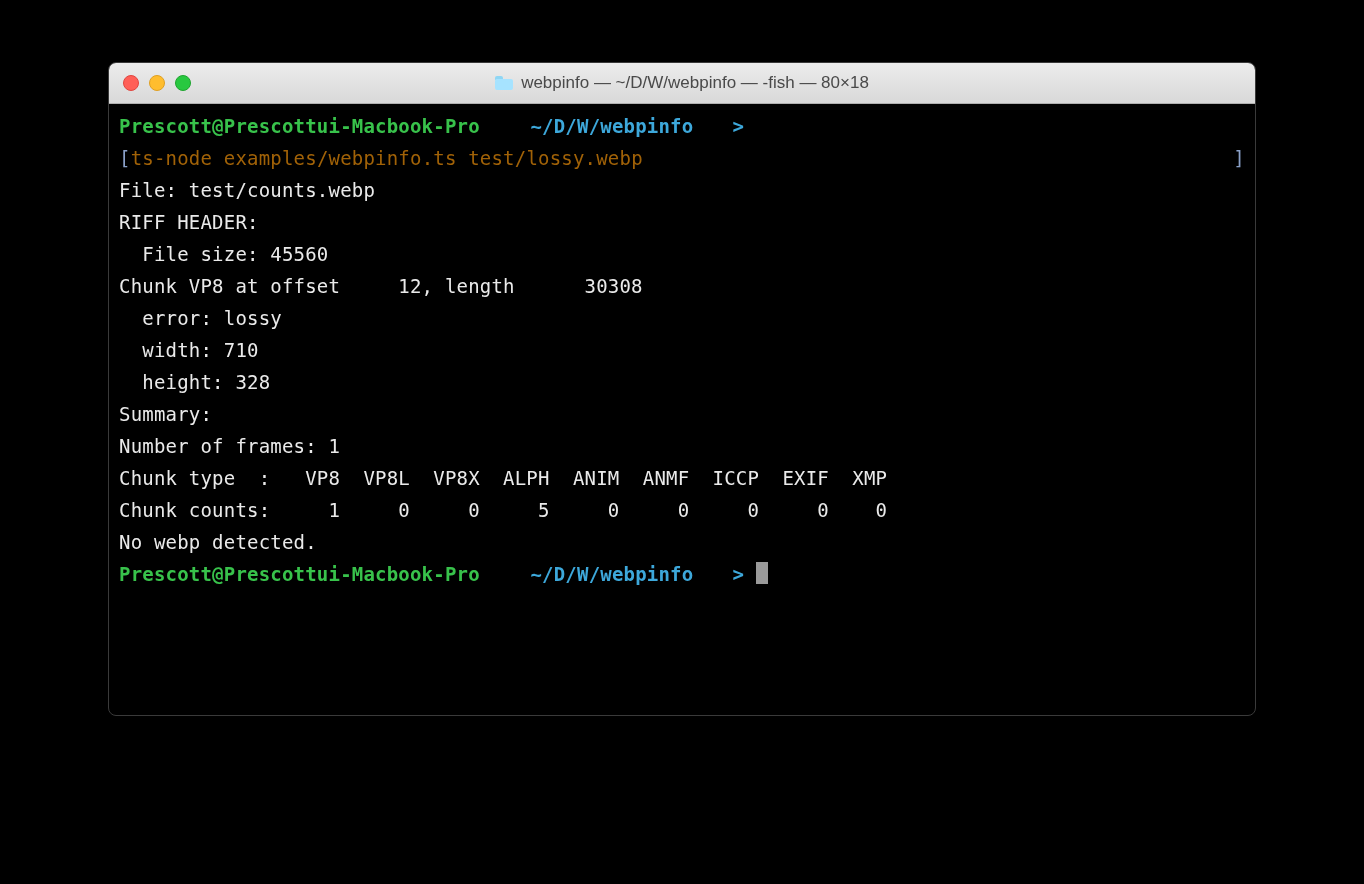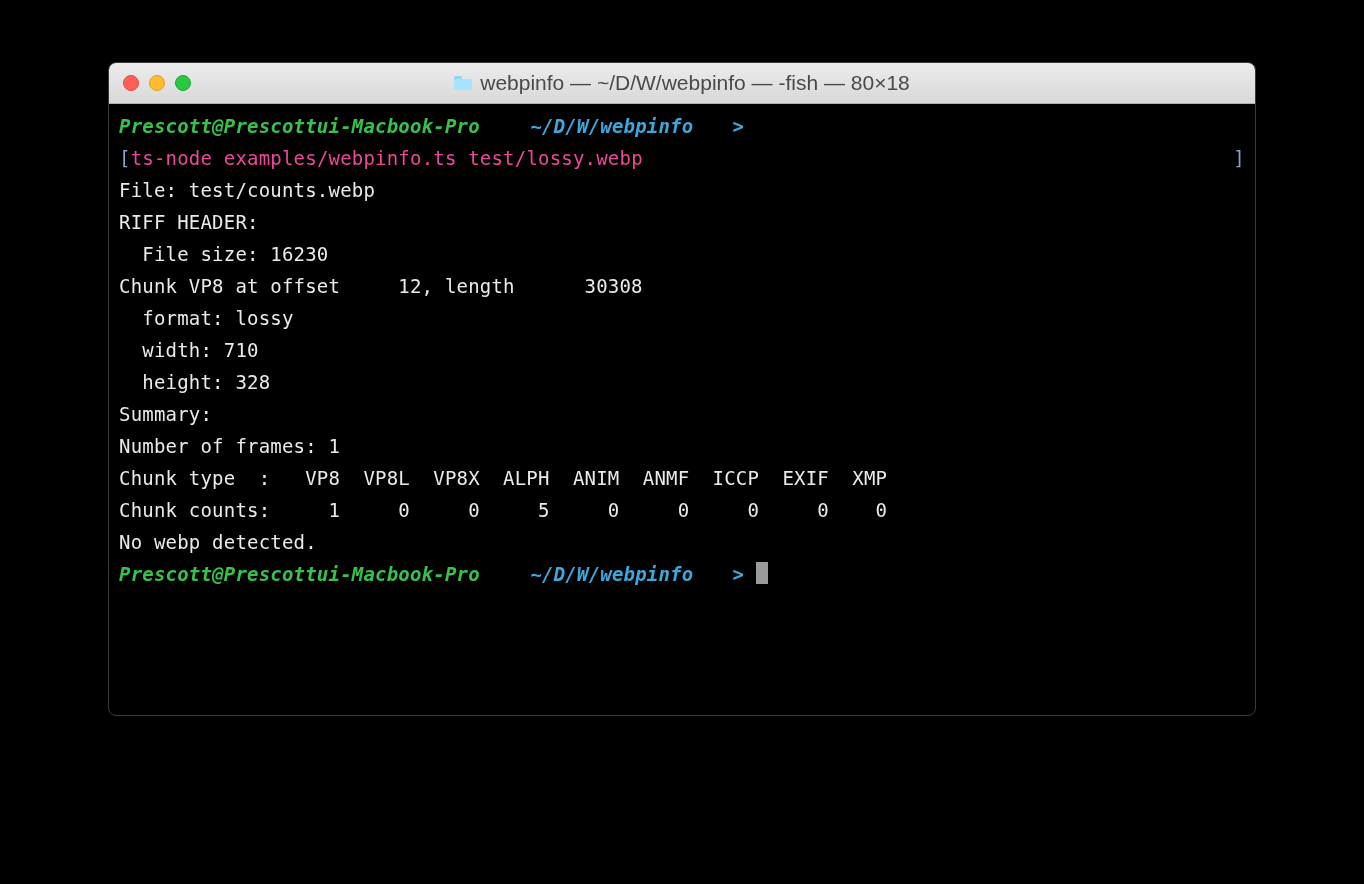--- a/index.html
+++ b/index.html
@@ -47,21 +47,21 @@
   .title-center {
     position: absolute;
     left: 0; right: 0;
     display: flex;
     justify-content: center;
     align-items: center;
     gap: 8px;
     pointer-events: none;
     color: #4a4a4a;
     font-family: -apple-system, "Helvetica Neue", Arial, sans-serif;
-    font-size: 21px;
+    font-size: 17px;
   }
   .folder-icon {
     width: 18px; height: 14px;
     position: relative;
   }
   .folder-icon .tab {
     position: absolute; left: 0; top: 0;
     width: 8px; height: 4px;
     background: #8fd6f4;
     border-radius: 2px 2px 0 0;
@@ -75,22 +75,22 @@
   .terminal {
     padding: 6px 10px 10px 10px;
     font-size: 19px;
     line-height: 32px;
     white-space: pre;
     color: #eaeaea;
     letter-spacing: 0.2px;
   }
   .green  { color: #38c24b; font-weight: 600; }
   .cyan   { color: #3da8db; font-weight: 600; margin-left: 39px; }
-  .bold   { font-weight: 600; font-style: italic; }
-  .blue   { color: #ec4899; }
+  .bold   { font-weight: 600; }
+  .blue   { color: #a16207; }
   .bracket{ color: #8aa0c8; }
   .cursor {
     display: inline-block;
     width: 12px;
     height: 22px;
     background: #9a9a9a;
     vertical-align: -3px;
   }
 </style>
 </head>
@@ -110,23 +110,23 @@
           <span class="body"></span>
       </span>
       <span>webpinfo — ~/D/W/webpinfo — -fish — 80×18</span>
     </div>
   </div>
 
   <div class="terminal"><span class="green bold">Prescott@Prescottui-Macbook-Pro</span> <span class="cyan bold">~/D/W/webpinfo</span><span class="cyan bold">&gt;</span>
 <span class="bracket">[</span><span class="blue">ts-node</span> <span class="blue">examples/webpinfo.ts test/lossy.webp</span><span class="bracket" style="float:right;">]</span>
 <span>File: test/counts.webp</span>
 <span>RIFF HEADER:</span>
-<span>  File size: 16230</span>
+<span>  File size: 45560</span>
 <span>Chunk VP8 at offset     12, length      30308</span>
-<span>  format: lossy</span>
+<span>  error: lossy</span>
 <span>  width: 710</span>
 <span>  height: 328</span>
 <span>Summary:</span>
 <span>Number of frames: 1</span>
 <span>Chunk type  :   VP8  VP8L  VP8X  ALPH  ANIM  ANMF  ICCP  EXIF  XMP</span>
 <span>Chunk counts:     1     0     0     5     0     0     0     0    0</span>
 <span>No webp detected.</span>
 <span class="green bold">Prescott@Prescottui-Macbook-Pro</span> <span class="cyan bold">~/D/W/webpinfo</span><span class="cyan bold">&gt;</span> <span class="cursor"></span></div>
 
 </div>

